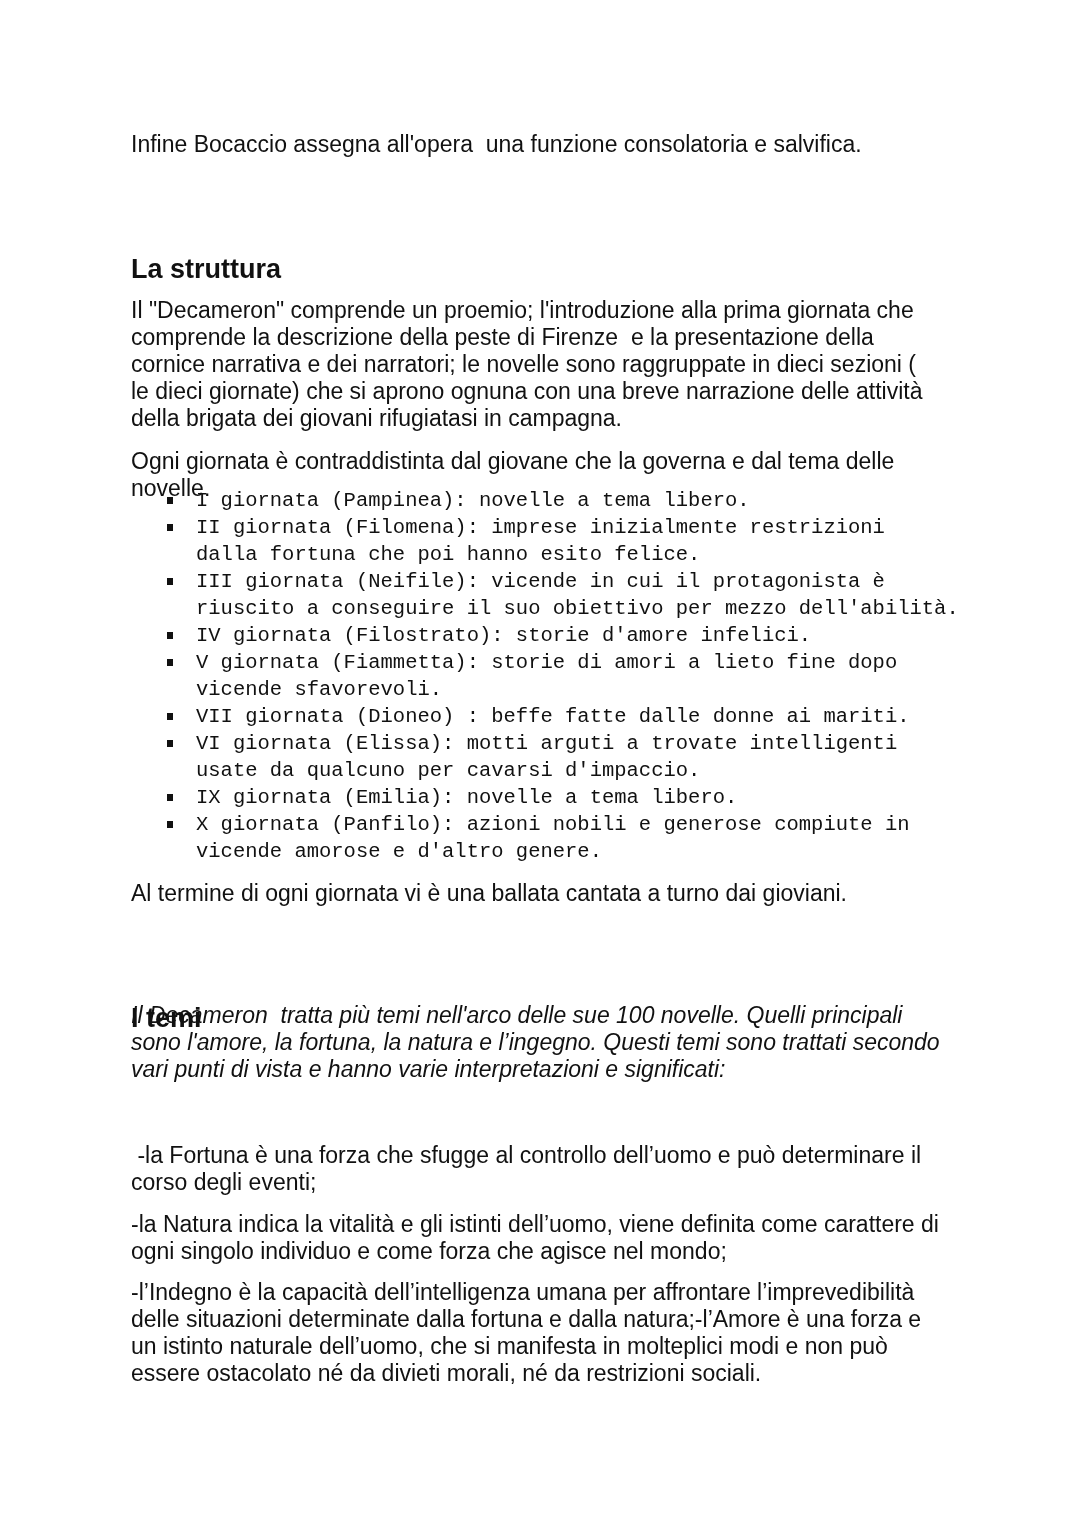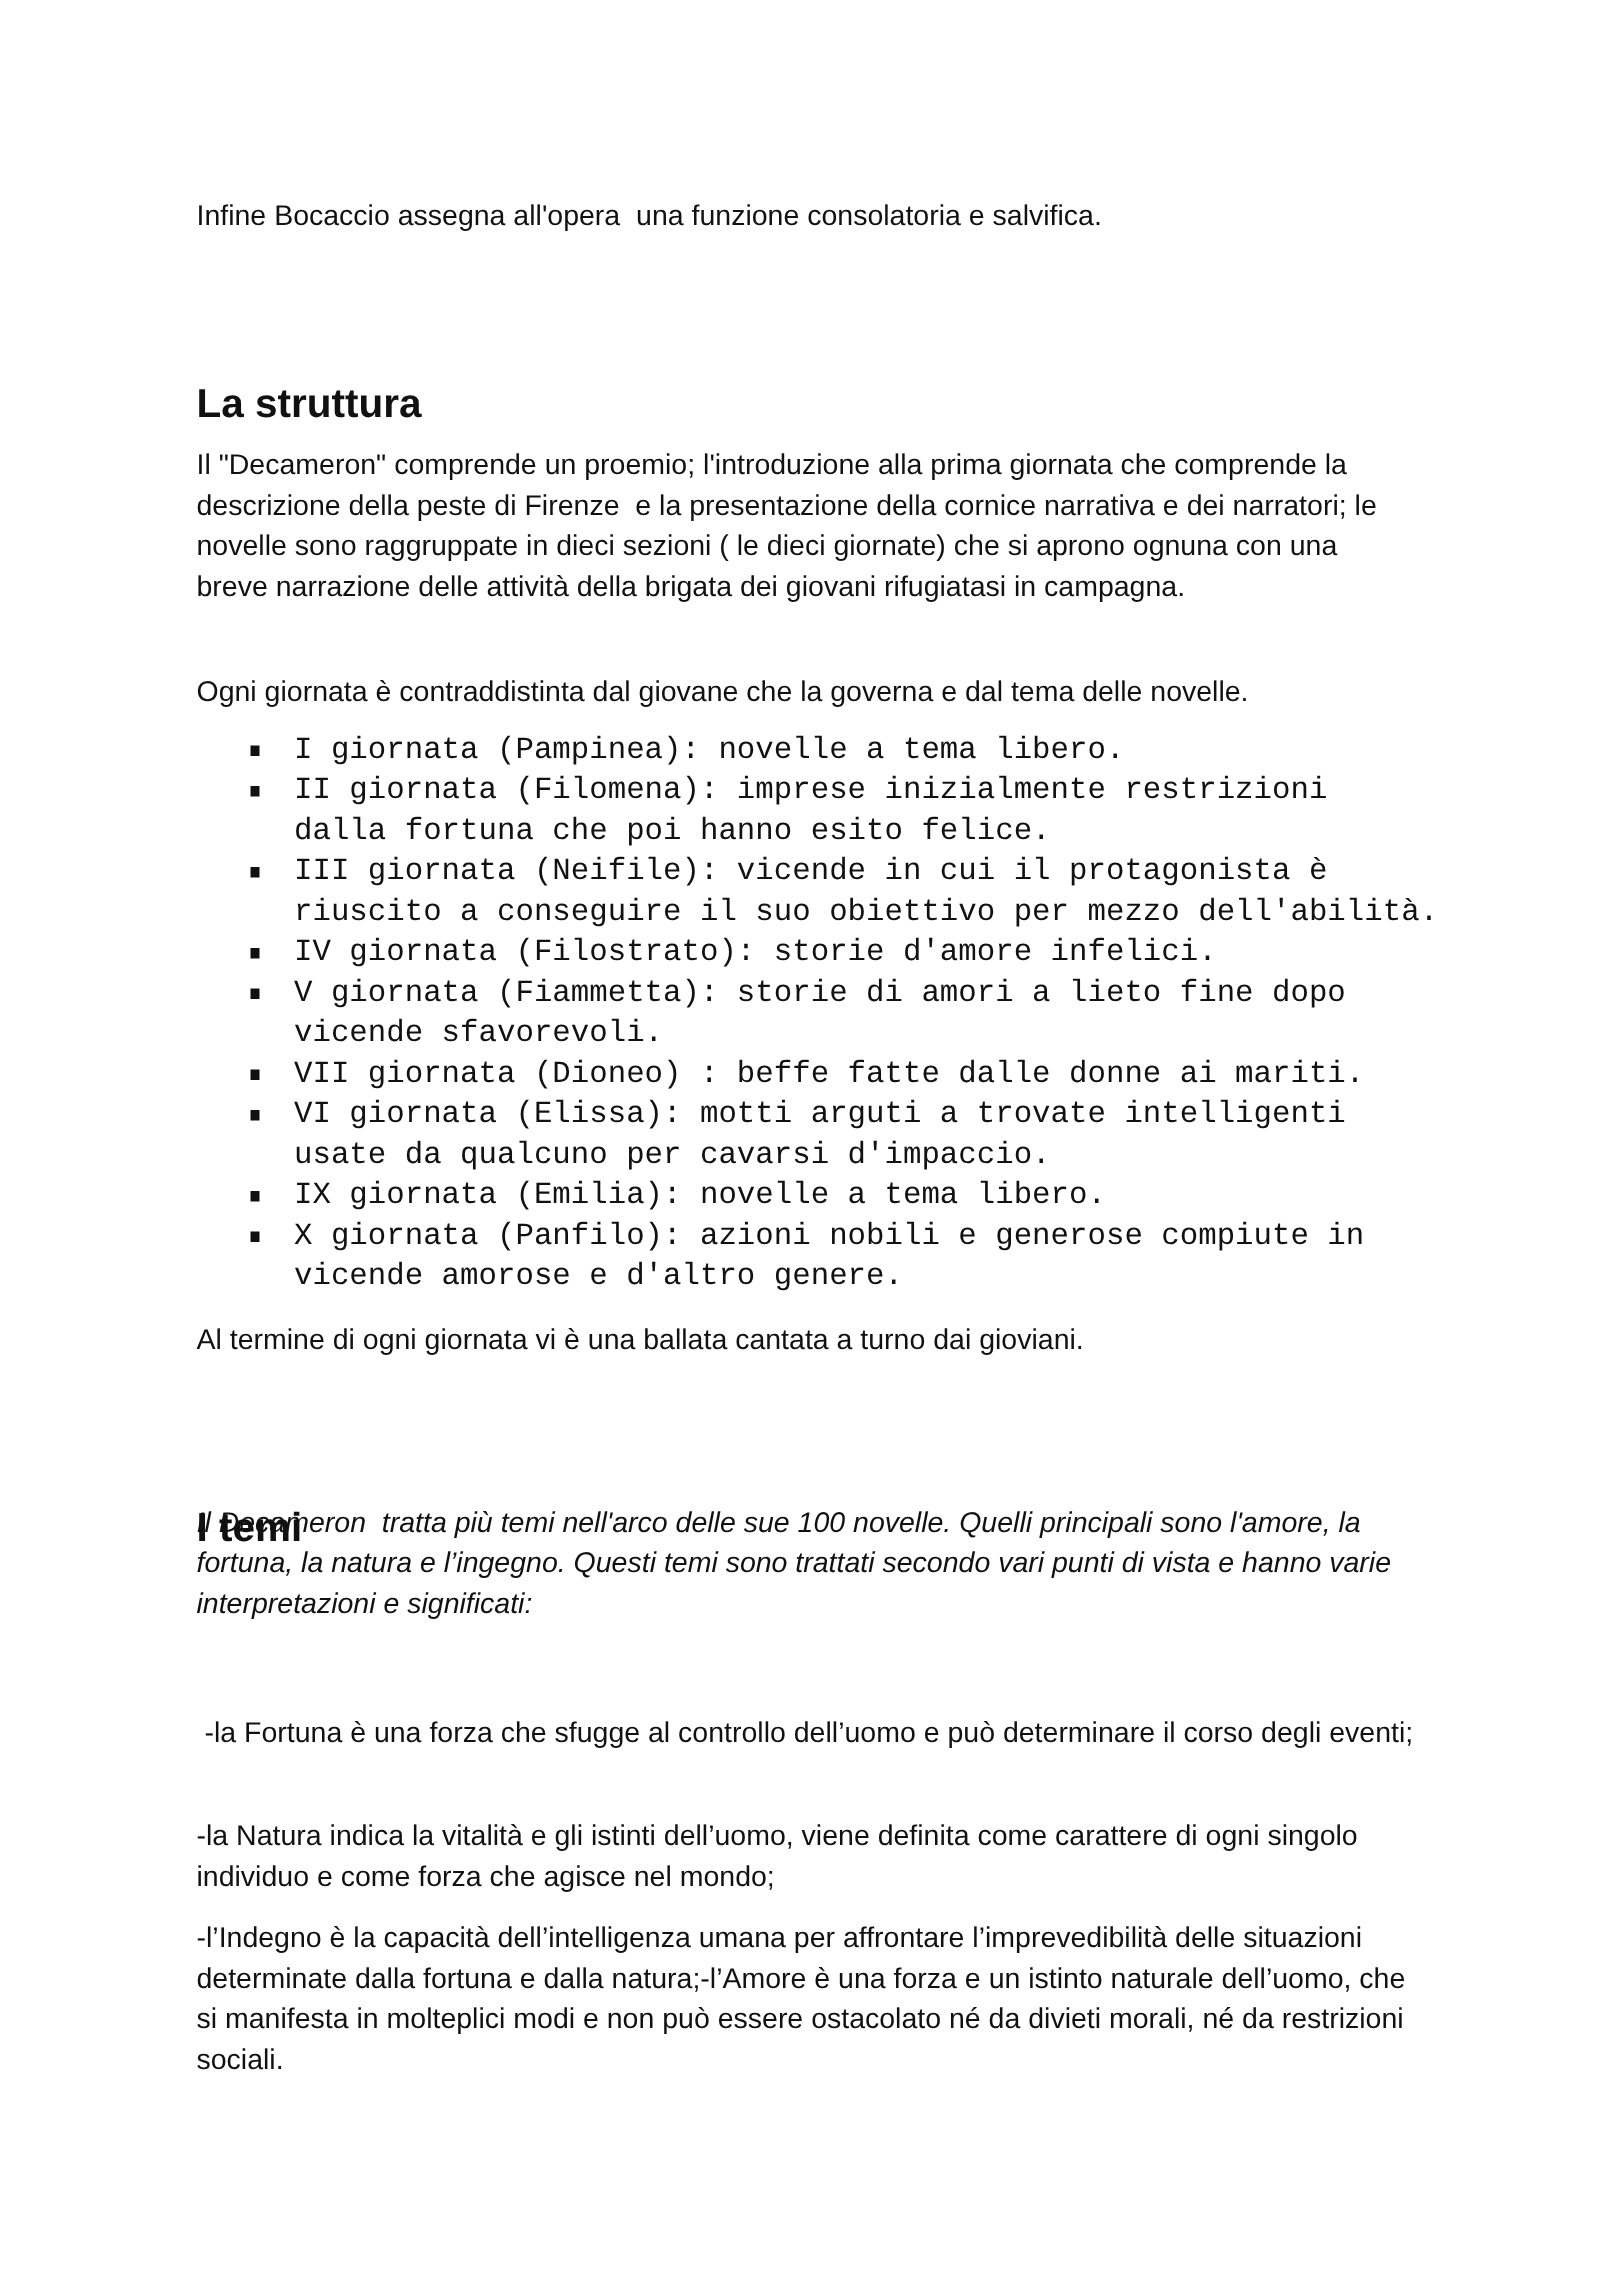--- a/index.html
+++ b/index.html
@@ -18,21 +18,21 @@
     .page {
       position: absolute;
       left: 131px;
       top: 0;
       width: 830px;
     }
     .p {
       position: absolute;
       left: 0;
       width: 830px;
-      font-size: 19px;
+      font-size: 23px;
       line-height: 27px;
       margin: 0;
       white-space: pre-wrap;
     }
     .h {
       position: absolute;
       left: 0;
       font-size: 27px;
       font-weight: bold;
       line-height: 27px;

